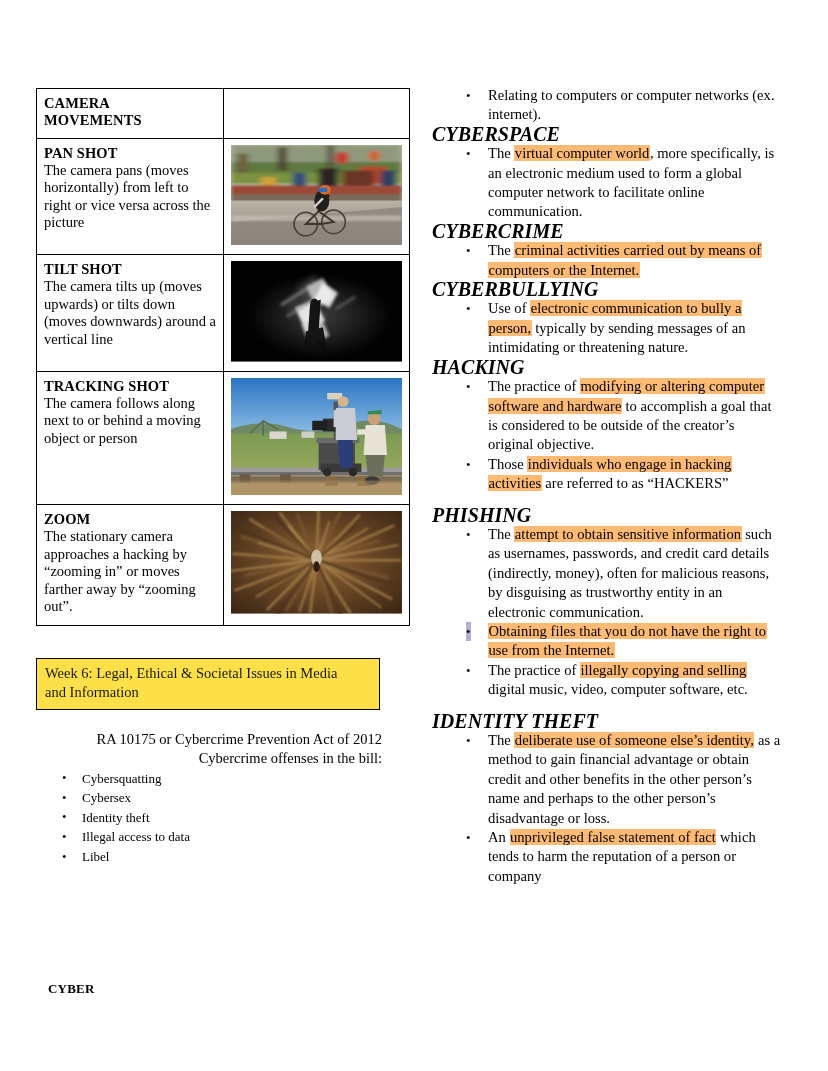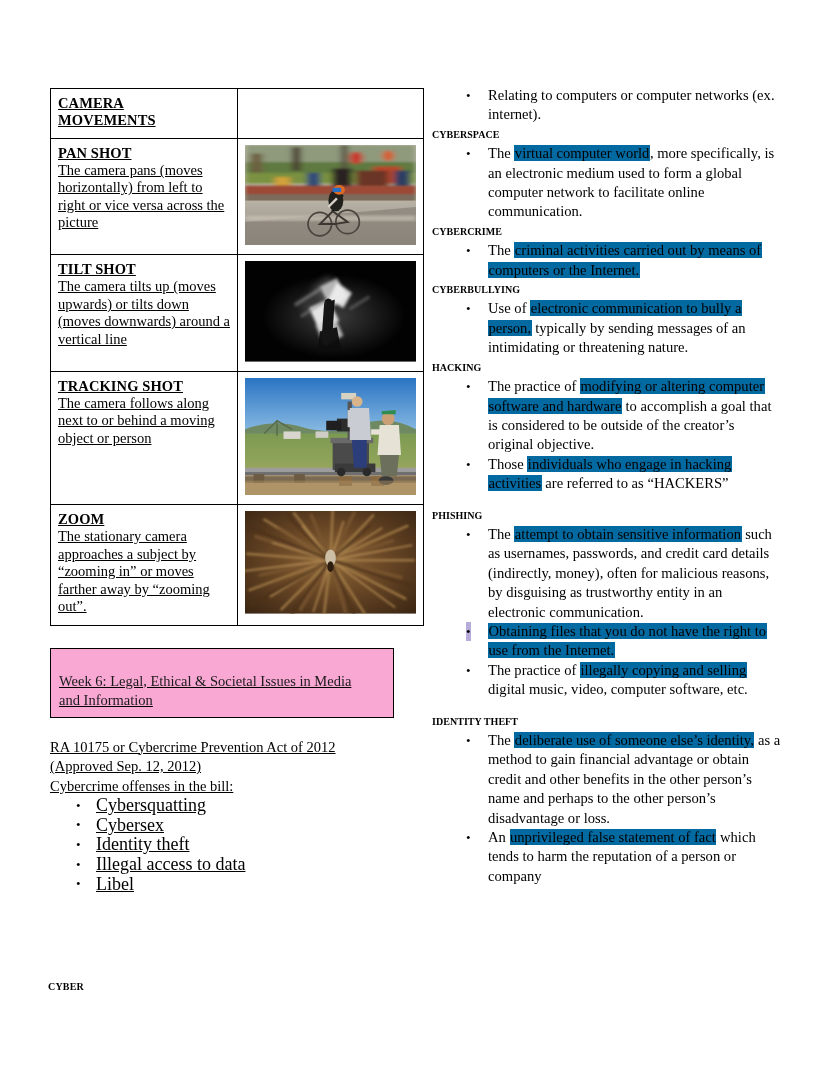--- a/index.html
+++ b/index.html
@@ -18,24 +18,23 @@
 
   .page {
     position: absolute;
     inset: 0;
     background: #ffffff;
   }
 
   
   .col-left {
     position: absolute;
-    left: 50px;
+    left: 36px;
     top: 88px;
     width: 346px;
-    text-decoration: underline;
   }
   .col-right {
     position: absolute;
     left: 432px;
     top: 86px;
     width: 350px;
   }
 
   
   table.cam-table {
@@ -65,95 +64,96 @@
   
   .photo {
     width: 100%;
     display: block;
     border: 0;
   }
   .photo-wrap { line-height: 0; }
 
   
   .green-box {
-    margin-top: 22px;
-    background: #f9a8d4;
+    margin-top: 32px;
+    background: #fde047;
     border: 1.4px solid #000;
-    padding: 23px 8px 7px 8px;
+    padding: 5px 8px 7px 8px;
     width: 326px;
     box-sizing: content-box;
   }
   .green-box .gtext {
     font-size: 14.5px;
     line-height: 19px;
     font-weight: normal;
     color: #1a1a1a;
   }
 
   
   .para-block {
     margin-top: 20px;
     font-size: 14.5px;
     line-height: 19.6px;
   }
-  .para-block .pline { white-space: nowrap; }
+  .para-block .pline { white-space: nowrap; text-align: right; }
 
   ul.plain-list {
     margin: 0;
     padding: 0 0 0 46px;
     list-style: none;
   }
   ul.plain-list li {
-    font-size: 18px;
+    font-size: 13px;
     line-height: 19.6px;
     position: relative;
   }
   ul.plain-list li::before {
     content: "\2022";
     position: absolute;
     left: -20px;
     top: -0.5px;
     font-size: 13px;
   }
 
   .cyber-foot {
     position: absolute;
     left: 48px;
     top: 981px;
-    font-size: 10px;
+    font-size: 13px;
     font-weight: bold;
     letter-spacing: 0.2px;
   }
 
   
   .term {
     font-weight: bold;
-    font-size: 10px;
+    font-size: 20px;
     line-height: 19.4px;
     letter-spacing: 0.05px;
+    font-style: italic;
   }
   ul.note-list {
     margin: 0;
     padding: 0 0 0 56px;
     list-style: none;
   }
   ul.note-list > li {
     font-size: 14.6px;
     line-height: 19.4px;
     position: relative;
     padding-left: 0;
   }
   ul.note-list > li .bullet {
     position: absolute;
     left: -22px;
     top: 0px;
     font-size: 13px;
   }
   .hl {
-    background: #0369a1;
+    background: #fdba74;
     padding: 0 0.5px;
     box-decoration-break: clone;
     -webkit-box-decoration-break: clone;
   }
   .hl-bullet {
     background: #b7acd9;
   }
   .gap { height: 12px; }
 </style>
 </head>
@@ -358,21 +358,21 @@
                   <rect x="0" y="96" width="160" height="14" fill="#a98d62"></rect>
                 </g>
               </svg>
             </div>
           </td>
         </tr>
 
         <tr>
           <td class="cell-text">
             <div class="row-title">ZOOM</div>
-            <div class="row-desc">The stationary camera approaches a subject by “zooming in” or moves farther away by “zooming out”.</div>
+            <div class="row-desc">The stationary camera approaches a hacking by “zooming in” or moves farther away by “zooming out”.</div>
           </td>
           <td class="cell-img">
             <div class="photo-wrap">
               <svg class="photo" viewBox="0 0 160 96" preserveAspectRatio="none">
                 <defs>
                   <radialGradient id="zoomG" cx="50%" cy="48%" r="72%">
                     <stop offset="0%" stop-color="#8c6639"></stop>
                     <stop offset="40%" stop-color="#6d4a27"></stop>
                     <stop offset="100%" stop-color="#3a2513"></stop>
                   </radialGradient>
@@ -437,21 +437,20 @@
       </tbody>
     </table>
 
     <div class="green-box">
       <div class="gtext">Week 6: Legal, Ethical &amp; Societal Issues in Media</div>
       <div class="gtext">and Information</div>
     </div>
 
     <div class="para-block">
       <div class="pline">RA 10175 or Cybercrime Prevention Act of 2012</div>
-      <div class="pline">(Approved Sep. 12, 2012)</div>
       <div class="pline">Cybercrime offenses in the bill:</div>
       <ul class="plain-list">
         <li>Cybersquatting</li>
         <li>Cybersex</li>
         <li>Identity theft</li>
         <li>Illegal access to data</li>
         <li>Libel</li>
       </ul>
     </div>
   </div>

